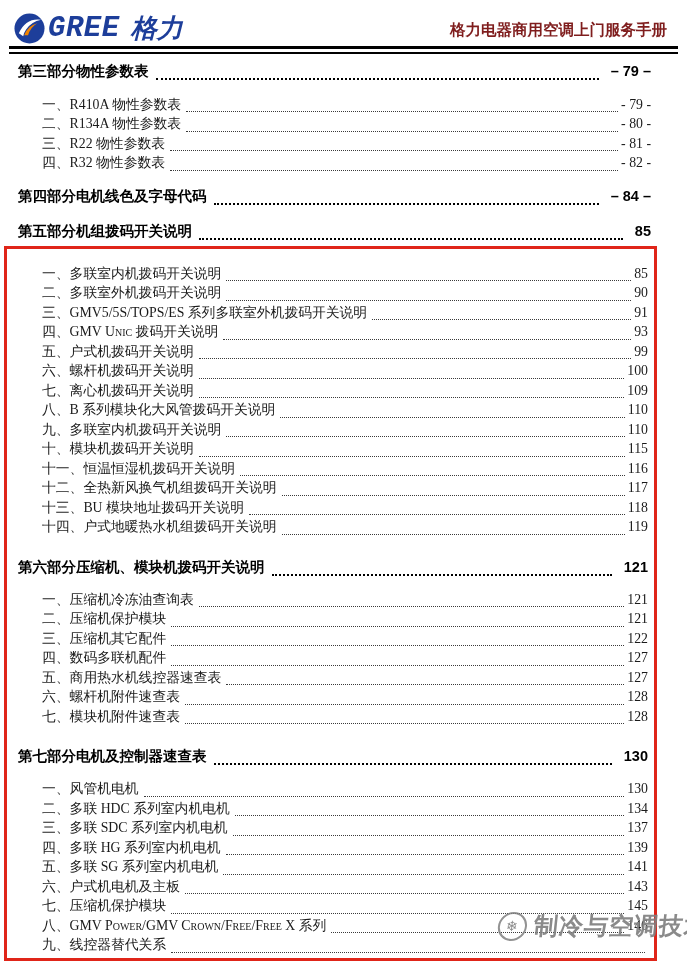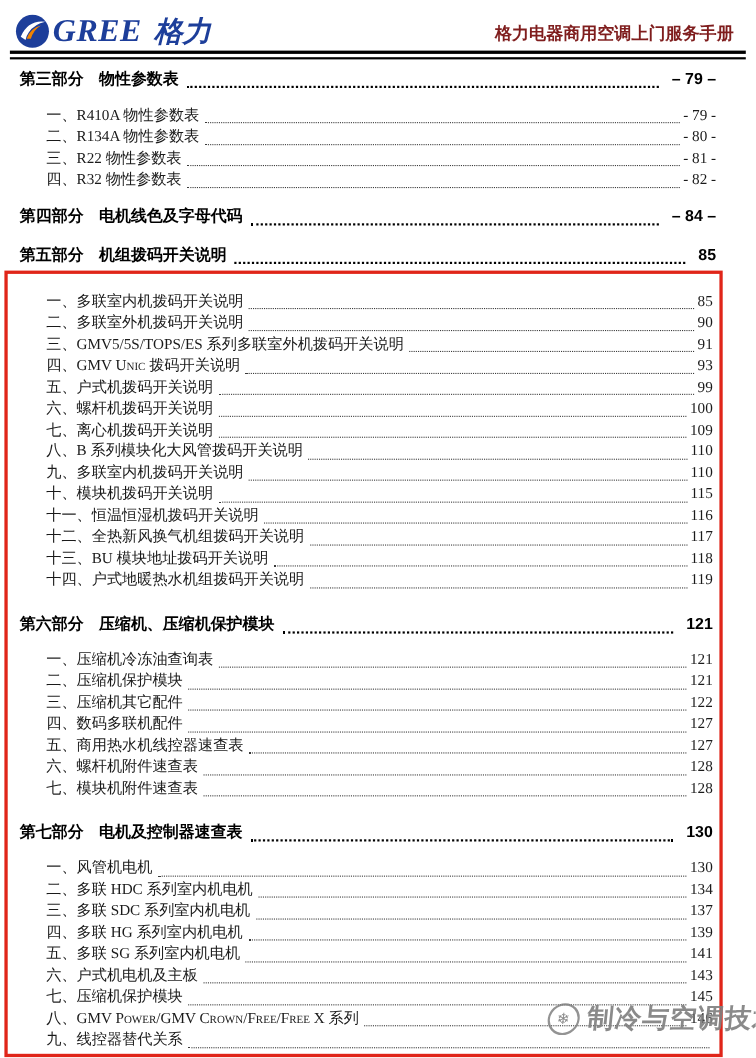--- a/index.html
+++ b/index.html
@@ -5,34 +5,34 @@
   html,body{margin:0;padding:0;}
   body{
     width:687px;height:962px;background:#ffffff;position:relative;overflow:hidden;
     font-family:"Liberation Serif","DejaVu Serif",serif;color:#151515;
   }
   
   .header{display:flex;justify-content:space-between;align-items:flex-end;
           padding:5px 20px 2px 14px;height:39px;}
   .logo{display:flex;align-items:center;gap:3px;}
   .logo-icon{width:31px;height:31px;display:block;}
-  .logo-gree{font-family:Liberation Serif, serif;font-weight:bold;
+  .logo-gree{font-family:Liberation Mono, monospace;font-weight:bold;
              font-style:italic;font-size:29px;color:#1d3e9a;letter-spacing:0.5px;line-height:1;}
   .logo-cn{font-family:"Liberation Serif",serif;font-weight:bold;font-style:italic;
            font-size:26px;color:#1d3e9a;line-height:1;margin-left:8px;}
   .doc-title{font-family:Liberation Serif, serif;font-weight:bold;
              font-size:15.5px;color:#7f1d1d;padding-bottom:3px;}
   
   .rule{margin:0 9px;height:2.5px;border-top:3.5px solid #000;border-bottom:2px solid #000;}
   
   .toc-top{padding:0 36px 0 18px;}
   .h-row{display:flex;align-items:baseline;height:22px;margin-top:13px;
          font-family:"Liberation Sans","DejaVu Sans",sans-serif;font-weight:bold;font-size:14.5px;color:#000;}
   .toc-top .h-row:first-child{margin-top:8px;}
-  .h-title{margin-left:14px;font-family:Liberation Serif, serif;}
+  .h-title{font-family:Liberation Serif, serif;}
   .h-page{margin-left:7px;white-space:pre;}
   .leader{flex:1;align-self:flex-end;height:0;margin:0 5px 4px 7px;border-bottom:2.2px dotted #000;}
   .i-rows{margin-top:12px;padding-left:24px;}
   .i-row{display:flex;align-items:baseline;height:19.5px;font-size:13.8px;color:#1a1a1a;}
   .i-row .leader{border-bottom:1.6px dotted #3a3a3a;margin:0 3px 3px 5px;}
   .i-label{font-variant:small-caps;}
   .i-page{white-space:pre;}
   
   .red-box{margin:2px 30px 0 4px;border:3px solid #e02519;padding:5px 6px 2px 11px;}
   .red-box .h-row{margin-top:20px;}
@@ -189,21 +189,21 @@
       </div>
       <div class="i-row">
         <span class="i-num">十四、</span>
         <span class="i-label">户式地暖热水机组拨码开关说明</span>
         <span class="leader"></span>
         <span class="i-page">119</span>
       </div>
     </div>
     <div class="h-row">
       <span class="h-prefix">第六部分</span>
-      <span class="h-title">压缩机、压缩机保护模块</span>
+      <span class="h-title">压缩机、模块机拨码开关说明</span>
       <span class="leader"></span>
       <span class="h-page">121</span>
     </div>
     <div class="i-rows">
       <div class="i-row">
         <span class="i-num">一、</span>
         <span class="i-label">压缩机冷冻油查询表</span>
         <span class="leader"></span>
         <span class="i-page">121</span>
       </div>

